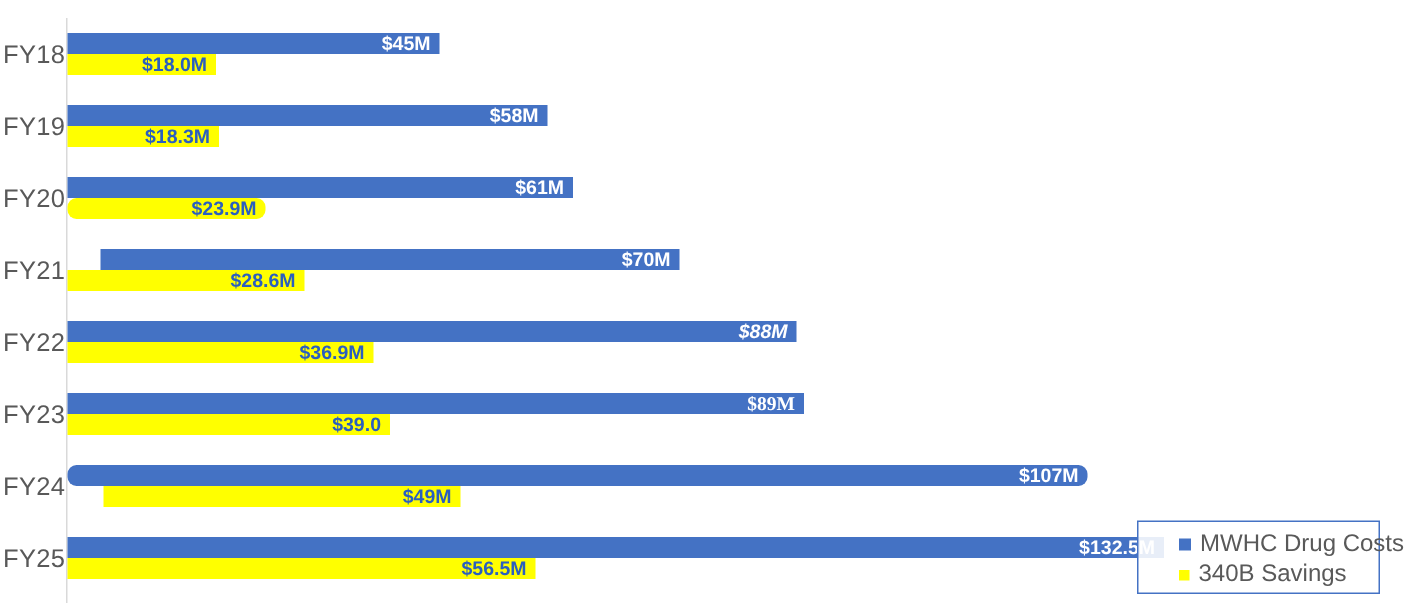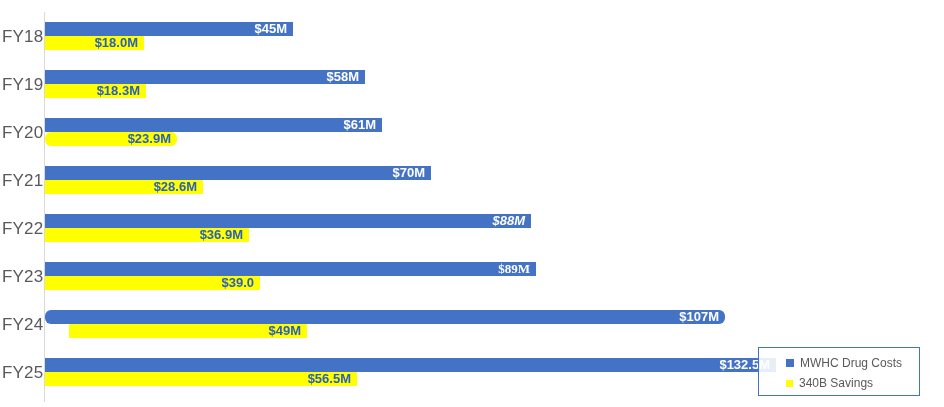--- a/index.html
+++ b/index.html
@@ -119,21 +119,21 @@
     width: 8px;
     height: 8px;
     background: #4472c4;
   }
   .legend-swatch.savings {
     width: 7px;
     height: 7px;
     background: #ffff00;
   }
   .legend-text {
-    font-size: 12px;
+    font-size: 16px;
     color: #595959;
     line-height: 14px;
   }
 </style>
 </head>
 <body>
 
 <div id="chart-root">
   <div id="plot-area">
     <div class="axis-line"></div>
@@ -160,21 +160,21 @@
           <div class="cat-label">FY20</div>
           <div class="bar cost" style="width: 337px; background: rgb(68, 114, 196);">
             <span class="bar-label" style="color: rgb(255, 255, 255);">$61M</span>
           </div>
           <div class="bar savings" style="width: 132px; background: rgb(255, 255, 0); border-radius: 6px;">
             <span class="bar-label" style="color: rgb(42, 95, 191);">$23.9M</span>
           </div>
         </div>
         <div class="row" style="top: 157px;">
           <div class="cat-label">FY21</div>
-          <div class="bar cost" style="width: 386px; background: rgb(68, 114, 196);">
+          <div class="bar cost" style="width: 386px; background: rgb(68, 114, 196); margin-left: 22px;">
             <span class="bar-label" style="color: rgb(255, 255, 255);">$70M</span>
           </div>
           <div class="bar savings" style="width: 158px; background: rgb(255, 255, 0);">
             <span class="bar-label" style="color: rgb(42, 95, 191);">$28.6M</span>
           </div>
         </div>
         <div class="row" style="top: 205px;">
           <div class="cat-label">FY22</div>
           <div class="bar cost" style="width: 486px; background: rgb(68, 114, 196);">
             <span class="bar-label" style="color: rgb(255, 255, 255); font-style: italic;">$88M</span>

